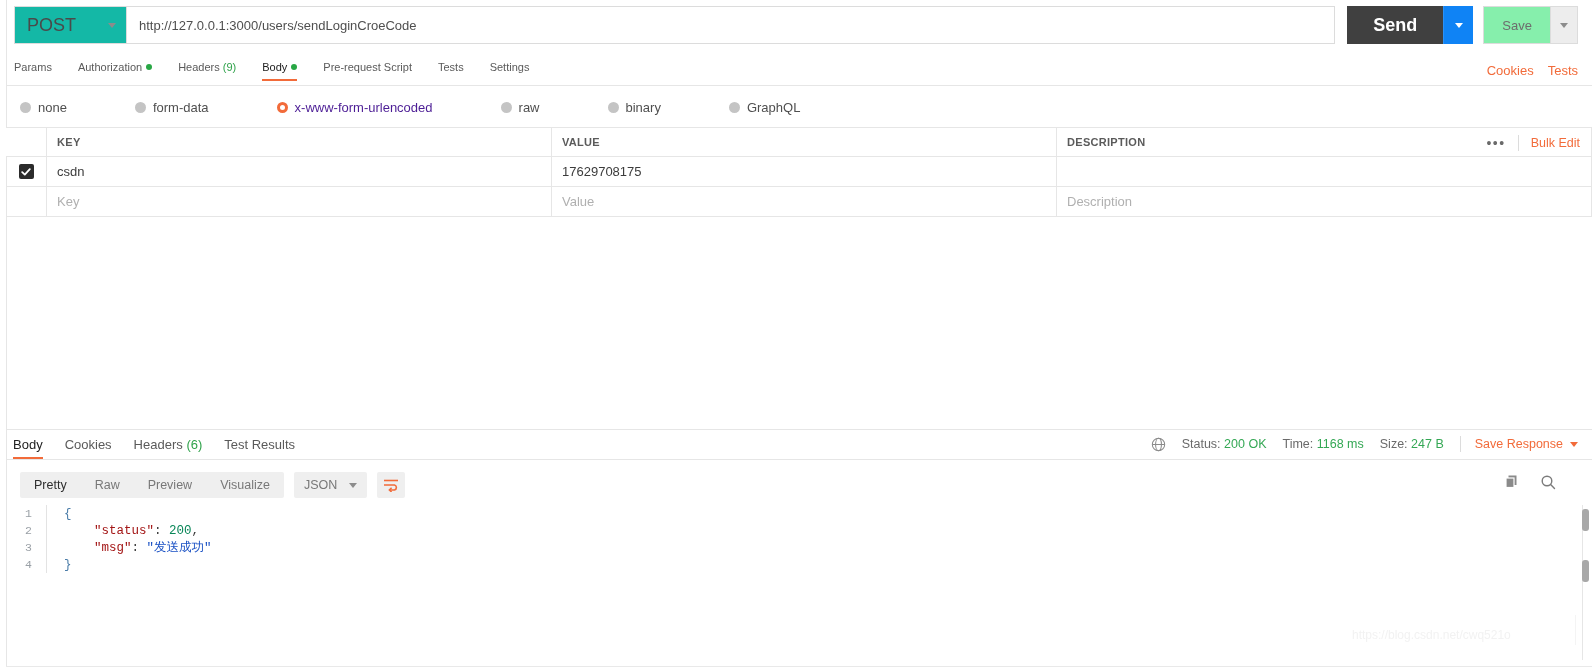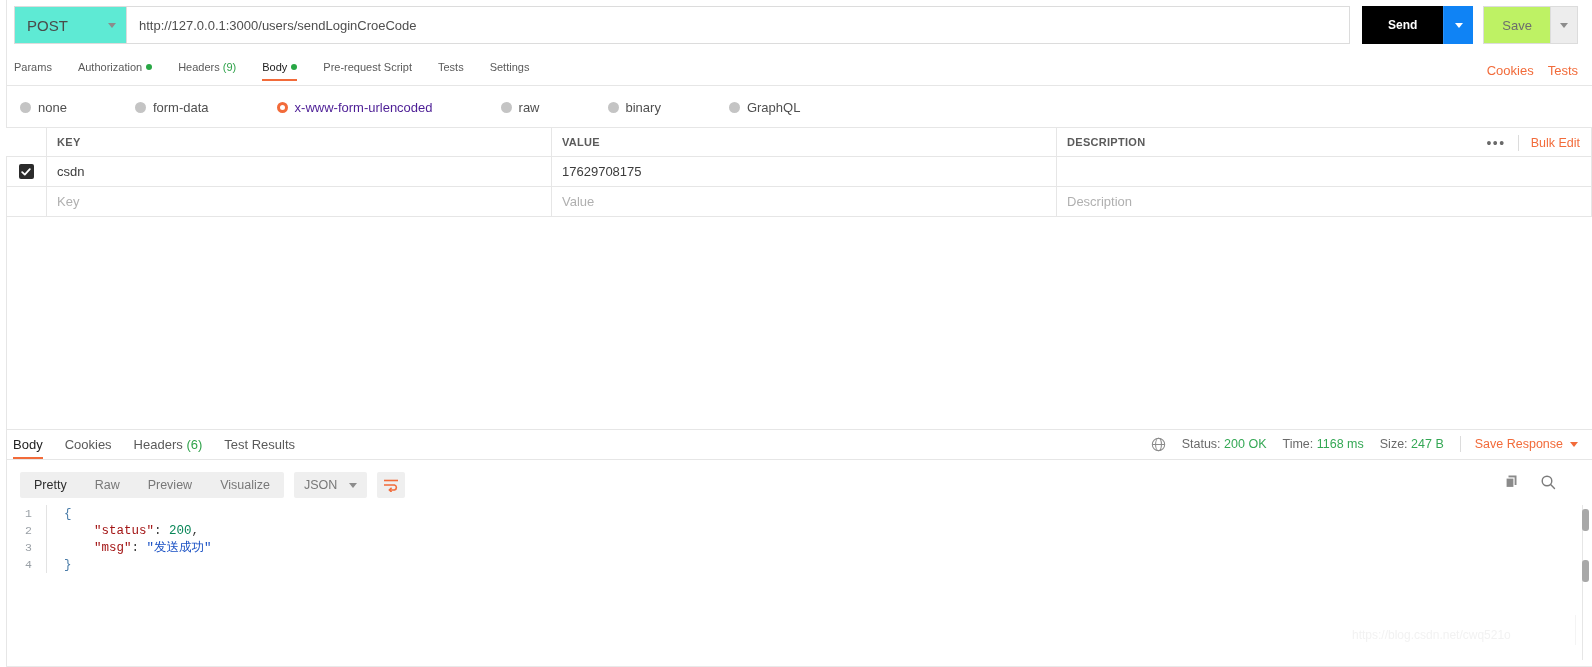--- a/index.html
+++ b/index.html
@@ -14,43 +14,43 @@
   .app { position: relative; width: 1592px; height: 667px; background:#fff; }
 
   
   .left-rail {
     position:absolute; left:6px; top:0; width:1px; height:667px; background:#e6e6e6;
   }
 
   
   .urlbar { position:absolute; left:14px; top:6px; width:1564px; height:38px; display:flex; align-items:center; }
   .method-select {
-    width:112px; height:38px; background:#5eead4; border:1px solid #dcdcdc; border-right:none;
+    width:112px; height:38px; background:#14b8a6; border:1px solid #dcdcdc; border-right:none;
     display:flex; align-items:center; justify-content:space-between; padding:0 10px 0 12px;
-    font-size:15px; color:#4a4a4a;
+    font-size:18px; color:#4a4a4a;
   }
   .caret { width:0;height:0;border-left:4px solid transparent;border-right:4px solid transparent;border-top:5px solid #8c8c8c; }
   .url-input {
     flex:1; height:38px; background:#fff; border:1px solid #dcdcdc;
     display:flex; align-items:center; padding:0 12px; font-size:13px; color:#4f4f4f;
   }
   .send-group { display:flex; margin-left:12px; }
   .send-btn {
-    background:#000000; color:#fff; font-size:12px; font-weight:bold;
+    background:#404040; color:#fff; font-size:18px; font-weight:bold;
     height:38px; padding:0 26px; display:flex; align-items:center; justify-content:center;
     border:none; cursor:pointer;
   }
   .send-caret {
     background:#0f83f5; width:30px; height:38px; display:flex; align-items:center; justify-content:center;
     border-left:1px solid #2b92f7; cursor:pointer;
   }
   .send-caret i { width:0;height:0;border-left:4px solid transparent;border-right:4px solid transparent;border-top:5px solid #fff; }
   .save-group { display:flex; margin-left:10px; }
   .save-btn {
-    background:#bef264; color:#6d6d6d; font-size:13px; height:38px; padding:0 18px;
+    background:#86efac; color:#6d6d6d; font-size:13px; height:38px; padding:0 18px;
     display:flex; align-items:center; border:1px solid #dcdcdc; border-right:none; cursor:pointer;
   }
   .save-caret {
     background:#ededed; width:28px; height:38px; display:flex; align-items:center; justify-content:center;
     border:1px solid #dcdcdc; cursor:pointer;
   }
 
   
   .req-tabs { position:absolute; left:14px; top:56px; width:1564px; height:29px; display:flex; align-items:center; }
   .rtab { font-size:11px; color:#5a5a5a; margin-right:26px; padding-bottom:8px; cursor:pointer; position:relative; white-space:nowrap; }

